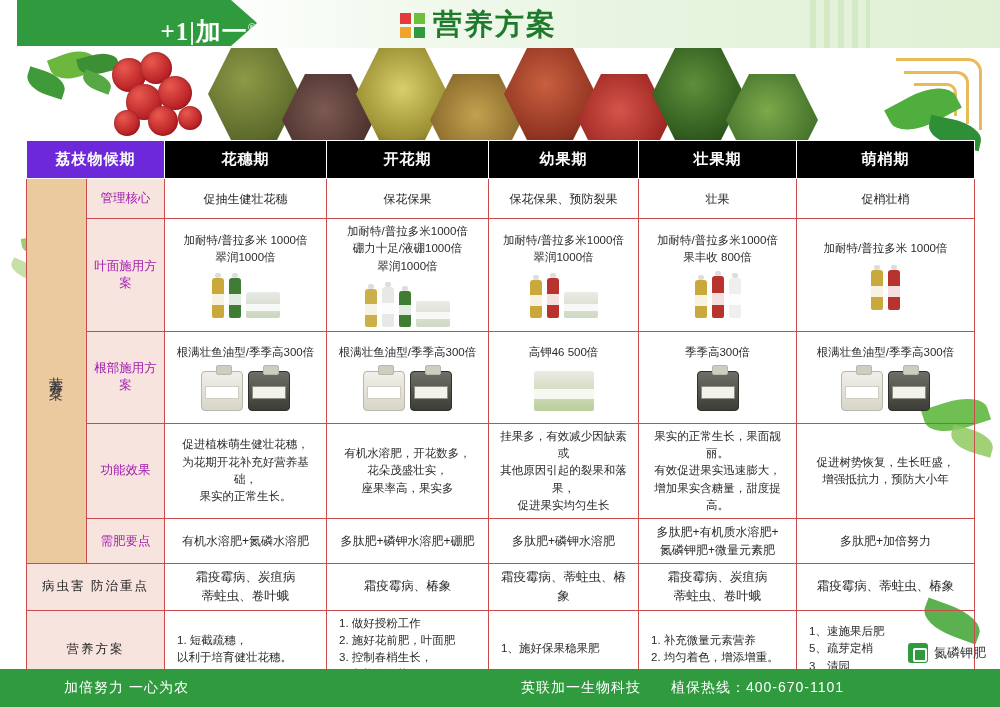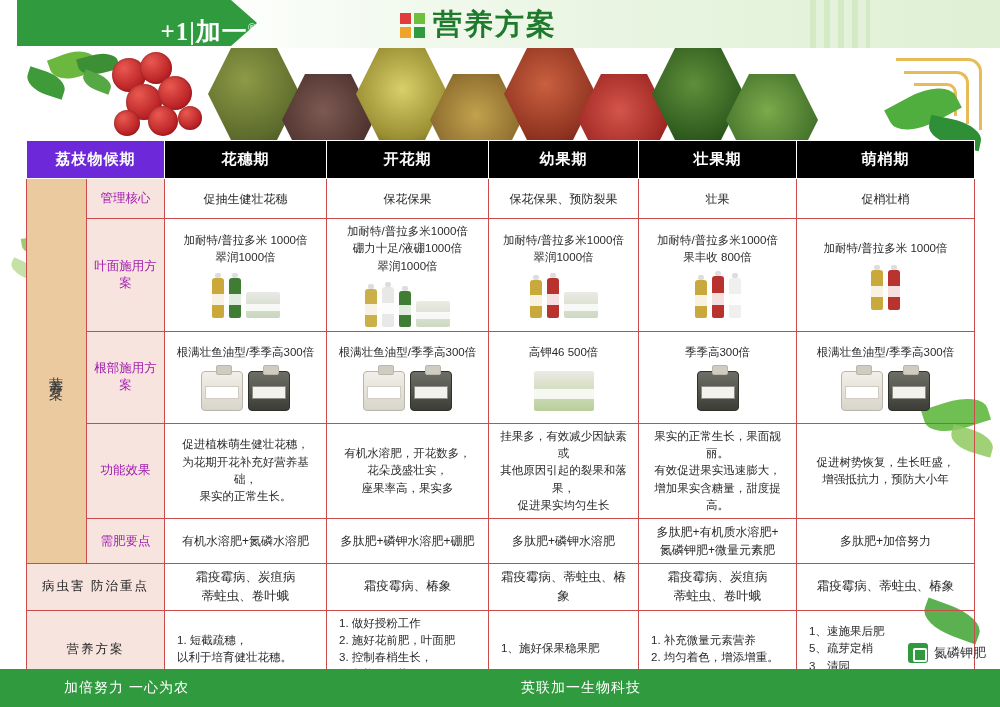--- a/index.html
+++ b/index.html
@@ -411,13 +411,14 @@
 </div>
 
 <div class="wechat">
   <span class="qr"></span>
   <span>氮磷钾肥</span>
 </div>
 
 <div class="footer">
   <span class="slogan">加倍努力  一心为农</span>
   <span class="company">英联加一生物科技</span>
+  <span class="hot">植保热线：400-670-1101</span>
 </div>
 
 </body></html>

